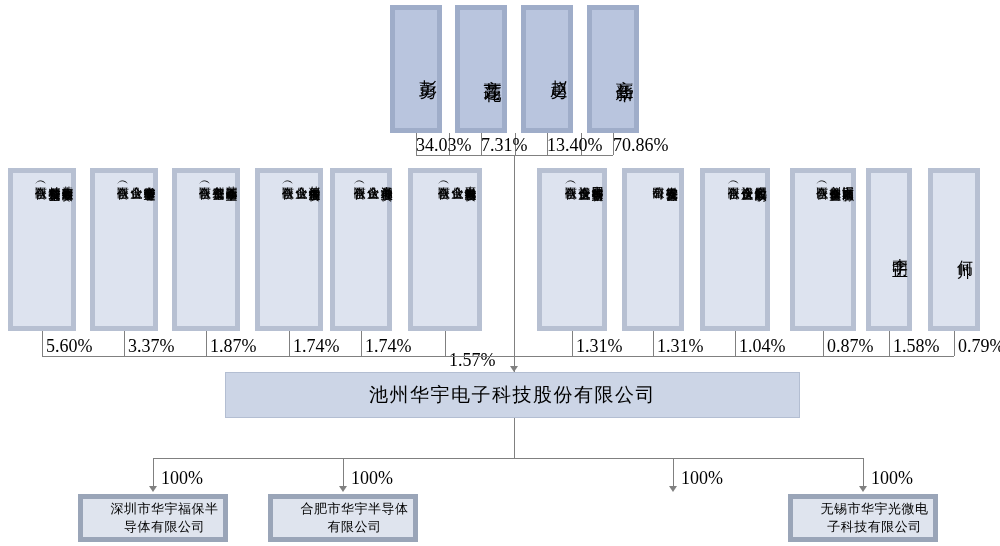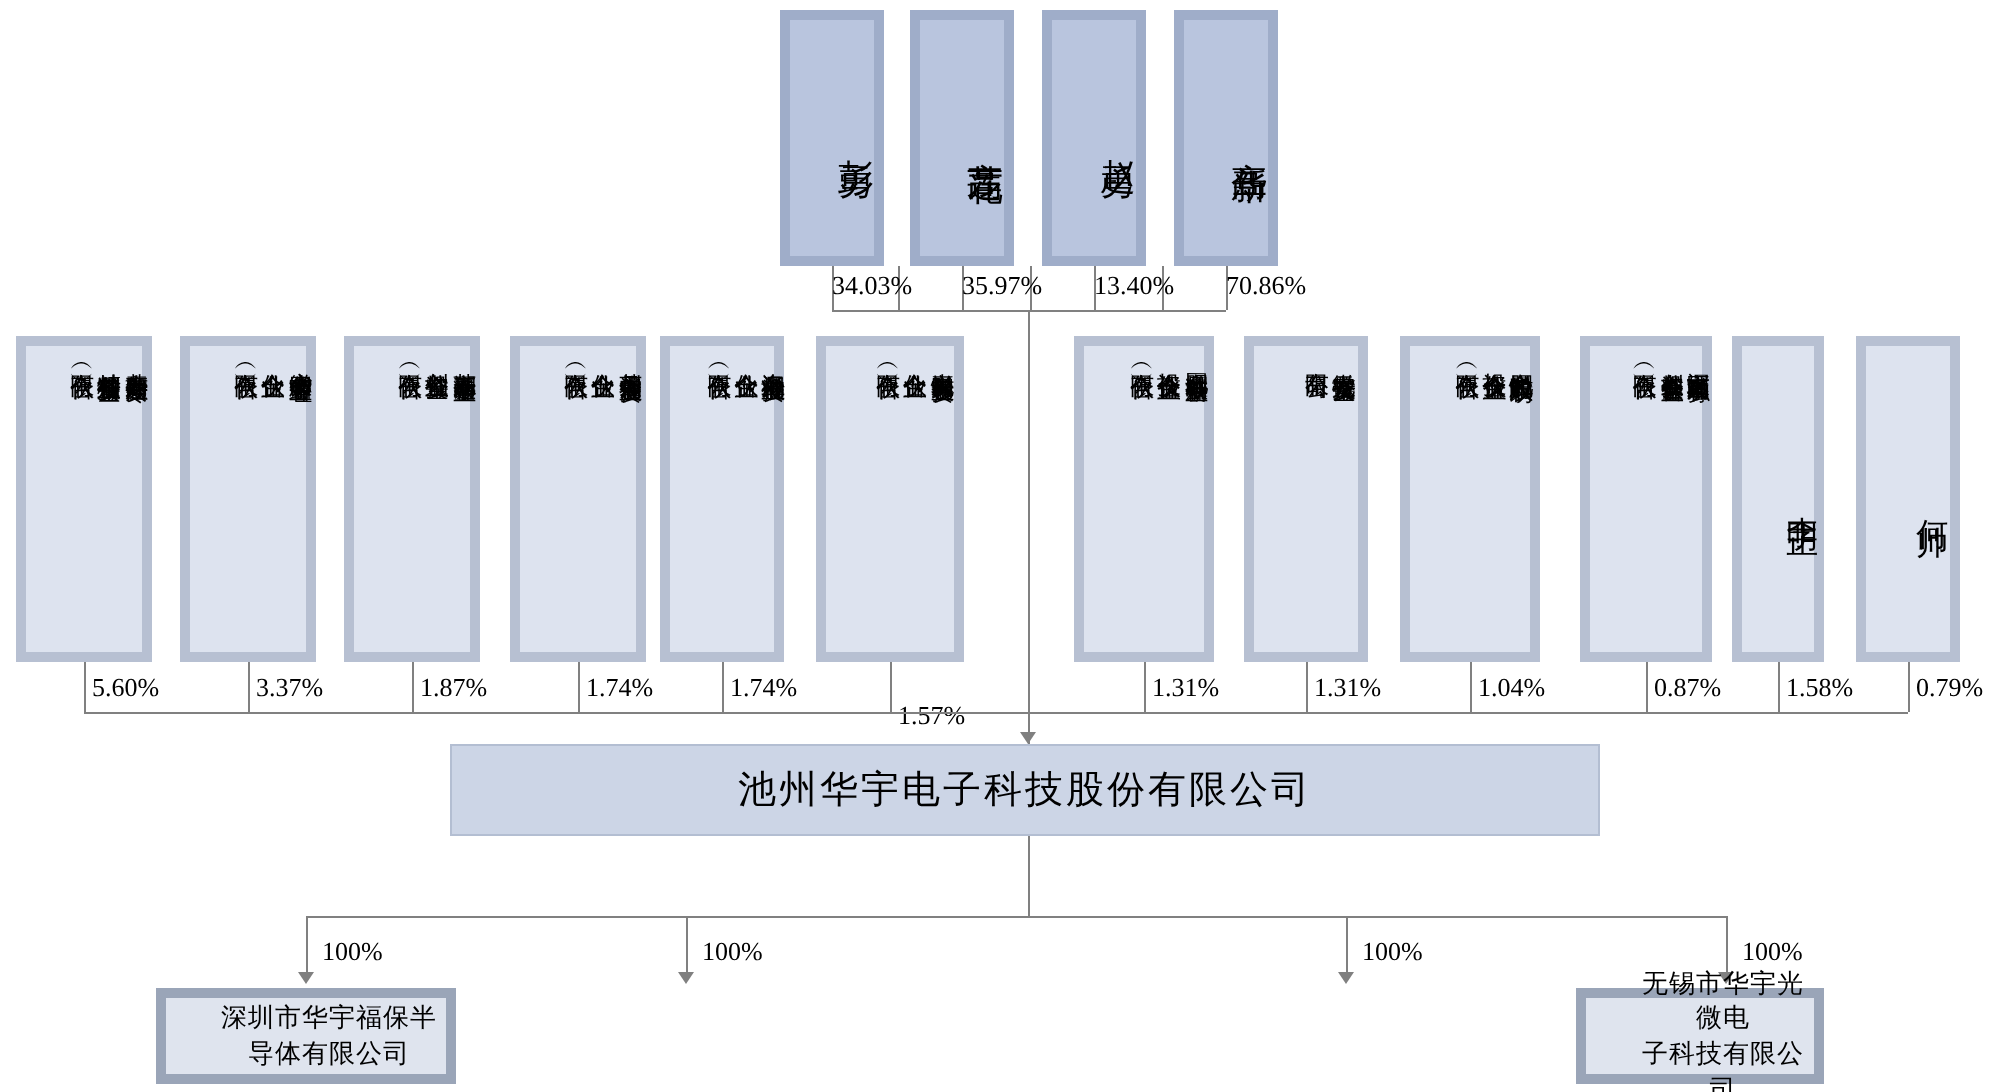--- a/index.html
+++ b/index.html
@@ -65,21 +65,21 @@
   .arrow{
     position:absolute;
     width:0;height:0;
     border-left:4px solid transparent;
     border-right:4px solid transparent;
     border-top:6px solid #808080;
   }
 
   .pct{
     position:absolute;
-    font-size:13px;
+    font-size:18px;
     color:#000;
     white-space:nowrap;
     font-family:"Liberation Serif","DejaVu Serif",serif;
   }
 
   
   .company{
     position:absolute;
     background:#ccd5e6;
     border:1px solid #b3bed2;
@@ -118,21 +118,21 @@
     </div>
     <div class="ln" style="left: 416px; top: 133px; width: 1px; height: 22px;"></div>
     <div class="ln" style="left: 481px; top: 133px; width: 1px; height: 22px;"></div>
     <div class="ln" style="left: 547px; top: 133px; width: 1px; height: 22px;"></div>
     <div class="ln" style="left: 613px; top: 133px; width: 1px; height: 22px;"></div>
     <div class="ln" style="left: 416px; top: 155px; width: 197px; height: 1px;"></div>
     <div class="ln" style="left: 449px; top: 133px; width: 1px; height: 22px;"></div>
     <div class="ln" style="left: 515px; top: 133px; width: 1px; height: 22px;"></div>
     <div class="ln" style="left: 581px; top: 133px; width: 1px; height: 22px;"></div>
     <div class="pct" style="left: 416px; top: 135px;">34.03%</div>
-    <div class="pct" style="left: 481px; top: 135px;">35.97%</div>
+    <div class="pct" style="left: 481px; top: 135px;">7.31%</div>
     <div class="pct" style="left: 547px; top: 135px;">13.40%</div>
     <div class="pct" style="left: 613px; top: 135px;">70.86%</div>
     <div class="ln" style="left: 514px; top: 155px; width: 1px; height: 217px;"></div>
     <div class="box light" style="left: 8px; top: 168px; width: 68px; height: 163px;">
       <div class="vblock">
         <div class="vcol tight">黄山高新毅达新安江专</div>
         <div class="vcol">精特新创业投资基金</div>
         <div class="vcol">（有限合伙）</div>
       </div>
     </div>
@@ -251,23 +251,27 @@
     <div class="ln" style="left: 153px; top: 458px; width: 1px; height: 28px;"></div>
     <div class="arrow" style="left: 149px; top: 486px;"></div>
     <div class="pct" style="left: 161px; top: 468px;">100%</div>
     <div class="box sub" style="left: 78px; top: 494px; width: 150px; height: 48px;">
       <div class="subtext" style="white-space: pre-line;">深圳市华宇福保半
 导体有限公司</div>
     </div>
     <div class="ln" style="left: 343px; top: 458px; width: 1px; height: 28px;"></div>
     <div class="arrow" style="left: 339px; top: 486px;"></div>
     <div class="pct" style="left: 351px; top: 468px;">100%</div>
+    <div class="box sub" style="left: 268px; top: 494px; width: 150px; height: 48px;">
+      <div class="subtext" style="white-space: pre-line;">合肥市华宇半导体
+有限公司</div>
+    </div>
     <div class="ln" style="left: 673px; top: 458px; width: 1px; height: 28px;"></div>
     <div class="arrow" style="left: 669px; top: 486px;"></div>
     <div class="pct" style="left: 681px; top: 468px;">100%</div>
     <div class="ln" style="left: 863px; top: 458px; width: 1px; height: 28px;"></div>
     <div class="arrow" style="left: 859px; top: 486px;"></div>
     <div class="pct" style="left: 871px; top: 468px;">100%</div>
-    <div class="box sub" style="left: 788px; top: 494px; width: 124px; height: 48px;">
+    <div class="box sub" style="left: 788px; top: 494px; width: 150px; height: 48px;">
       <div class="subtext" style="white-space: pre-line;">无锡市华宇光微电
 子科技有限公司</div>
     </div>
   </div>
 
 </body></html>

